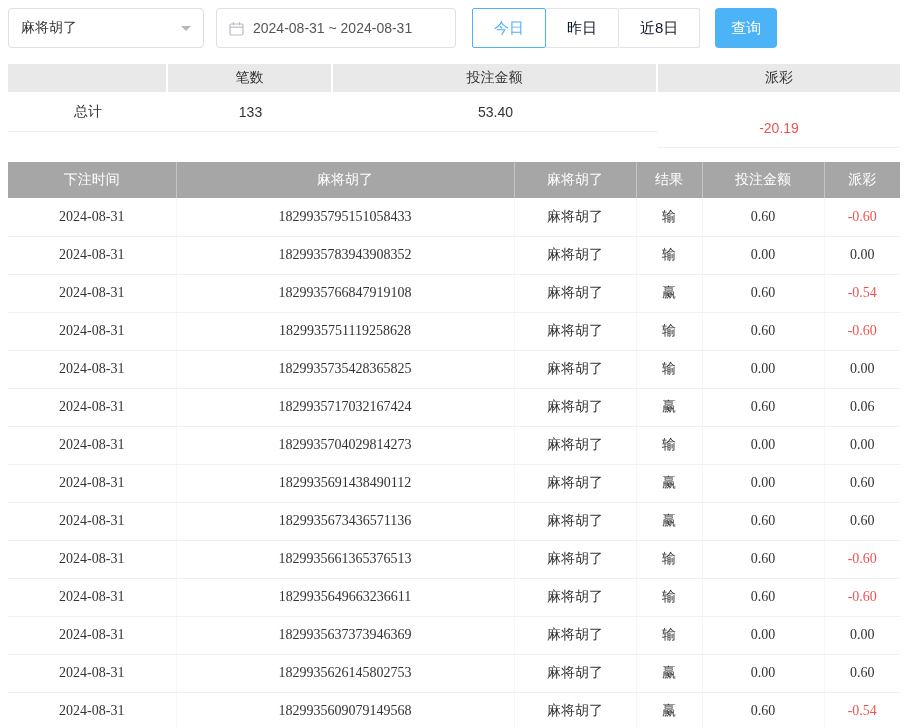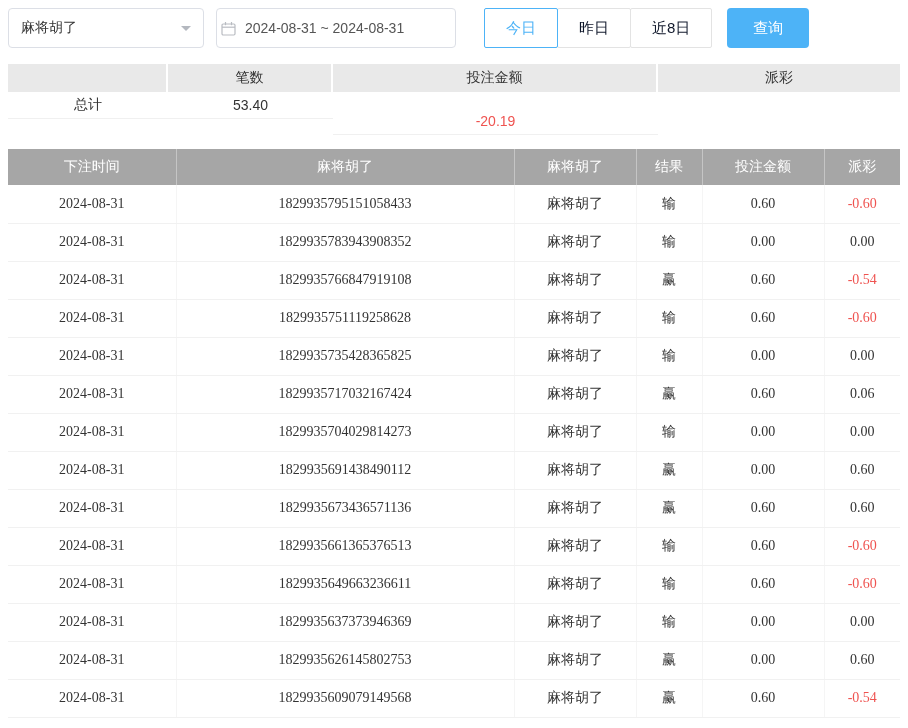--- a/index.html
+++ b/index.html
@@ -25,46 +25,46 @@
     width:196px;height:40px;border:1px solid var(--border);border-radius:4px;
     display:flex;align-items:center;justify-content:space-between;
     padding:0 12px;cursor:pointer;background:#fff;color:#333;
   }
   .caret{
     width:0;height:0;border:5px solid transparent;border-top-color:#b4b8bf;
     margin-top:5px;
   }
   .date-input{
     height:40px;border:1px solid var(--border);border-radius:4px;
-    display:flex;align-items:center;gap:9px;padding:0 4px;
+    display:flex;align-items:center;gap:9px;padding:0 12px;
     margin-left:12px;width:240px;color:#555;cursor:pointer;background:#fff;
   }
-  .quick-group{display:flex;margin-left:28px;}
+  .quick-group{display:flex;margin-left:16px;}
   .quick-btn{
     height:40px;padding:0 21px;background:#fff;border:1px solid #e3e3e3;
     color:#0f172a;font-size:15px;cursor:pointer;margin-left:-1px;
     font-family:inherit;border-radius:2px;
   }
   .quick-btn:first-child{margin-left:0;}
   .quick-btn.active{color:var(--accent);border-color:var(--accent);position:relative;z-index:1;}
   .query-btn{
-    height:40px;padding:0 26px;margin-left:15px;border:none;border-radius:4px;
+    height:40px;padding:0 16px;margin-left:15px;border:none;border-radius:4px;
     background:var(--accent);color:#fff;font-size:15px;cursor:pointer;
     font-family:inherit;
   }
 
   
   .summary{margin-top:16px;}
   .summary-row{display:grid;grid-template-columns:160px 165px 325px 1fr;}
   .summary-head .s-cell{
     background:var(--summary-gray);height:28px;border-right:2px solid #fff;
   }
   .summary-head .s-cell:last-child{border-right:none;}
   .s-cell{
-    display:flex;align-items:center;justify-content:center;height:27px;
+    display:flex;align-items:center;justify-content:center;height:40px;
   }
   .summary-body .s-cell{border-bottom:1px solid #f0f0f0;background:#fff;}
 
   
   .bet-table-wrap{margin-top:14px;}
   table{width:100%;border-collapse:collapse;table-layout:fixed;font-family:Liberation Serif, serif;}
   thead th{
     background:var(--header-gray);color:#fff;font-weight:normal;height:36px;
     font-size:14px;border-right:1px solid rgba(255,255,255,.35);
   }
@@ -110,20 +110,21 @@
 
   <div class="summary">
     <div class="summary-row summary-head">
       <div class="s-cell"></div>
       <div class="s-cell">笔数</div>
       <div class="s-cell">投注金额</div>
       <div class="s-cell">派彩</div>
     </div>
     <div class="summary-row summary-body">
       <div class="s-cell">总计</div>
+      <div class="s-cell">133</div>
       <div class="s-cell">53.40</div>
       <div class="s-cell neg">-20.19</div>
     </div>
   </div>
 
   <div class="bet-table-wrap">
     <table>
       <colgroup>
         <col style="width:168px">
           <col style="width:338px">

